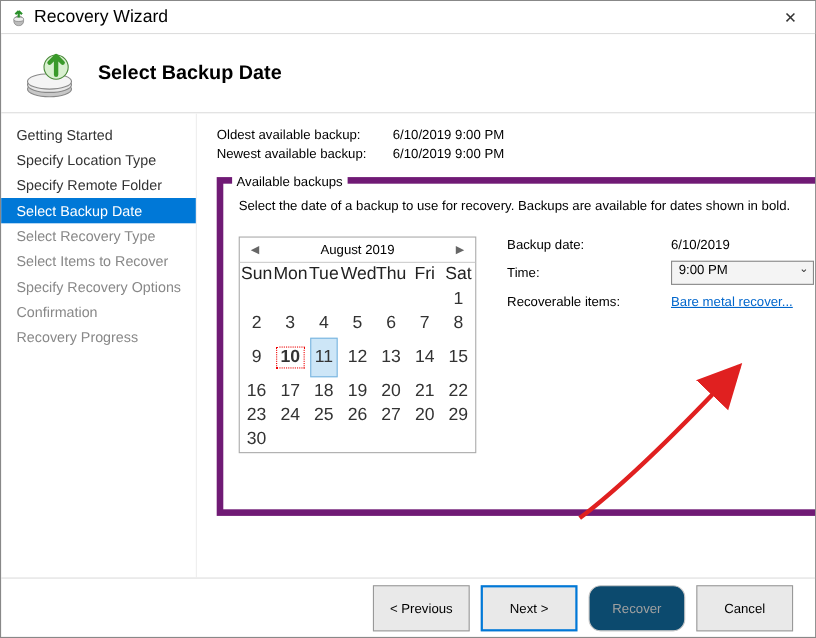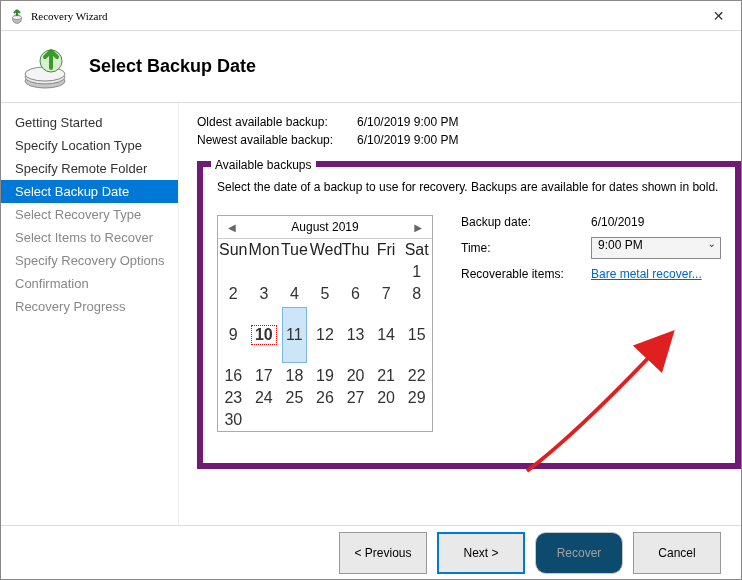--- a/index.html
+++ b/index.html
@@ -21,21 +21,21 @@
   }
   .titlebar {
     height: 30px;
     display: flex;
     align-items: center;
     border-bottom: 1px solid #ddd;
     padding: 0 0 0 8px;
     background: #fff;
   }
   .titlebar .app-icon { width: 16px; height: 16px; margin-right: 6px; }
-  .titlebar .title { flex: 1; font-size: 11px; font-family: Liberation Serif, serif; }
+  .titlebar .title { flex: 1; font-size: 16px; }
   .titlebar .close-btn {
     width: 45px; height: 29px; display:flex; align-items:center; justify-content:center;
     font-size: 14px; color:#333;
   }
 
   .header-area {
     height: 72px;
     border-bottom: 1px solid #ddd;
     display:flex;
     align-items:center;
@@ -121,27 +121,27 @@
   table.cal td.bold { font-weight: bold; }
   table.cal td.today span {
     border: 1px dotted #e00;
     padding: 0 3px;
     display:inline-block;
     min-width: 16px;
   }
   table.cal td.sel span {
     background:#cde6f7;
     border:1px solid #7ab6e0;
-    padding: 18px 3px;
+    padding: 8px 3px;
     display:inline-block;
     min-width: 16px;
   }
 
   .details { flex:1; font-size:12px; }
-  .details-row { display:flex; margin-bottom: 8px; align-items:center; }
+  .details-row { display:flex; margin-bottom: 8px; align-items:center;gap:19px; }
   .details-row .dl { width: 130px; }
   .time-select {
     width: 130px;
     height: 22px;
     border: 1px solid #888;
     background:#f4f4f4;
     display:flex; align-items:flex-start; justify-content:space-between;
     padding: 0 4px 0 6px;
     font-size:12px;
   }

